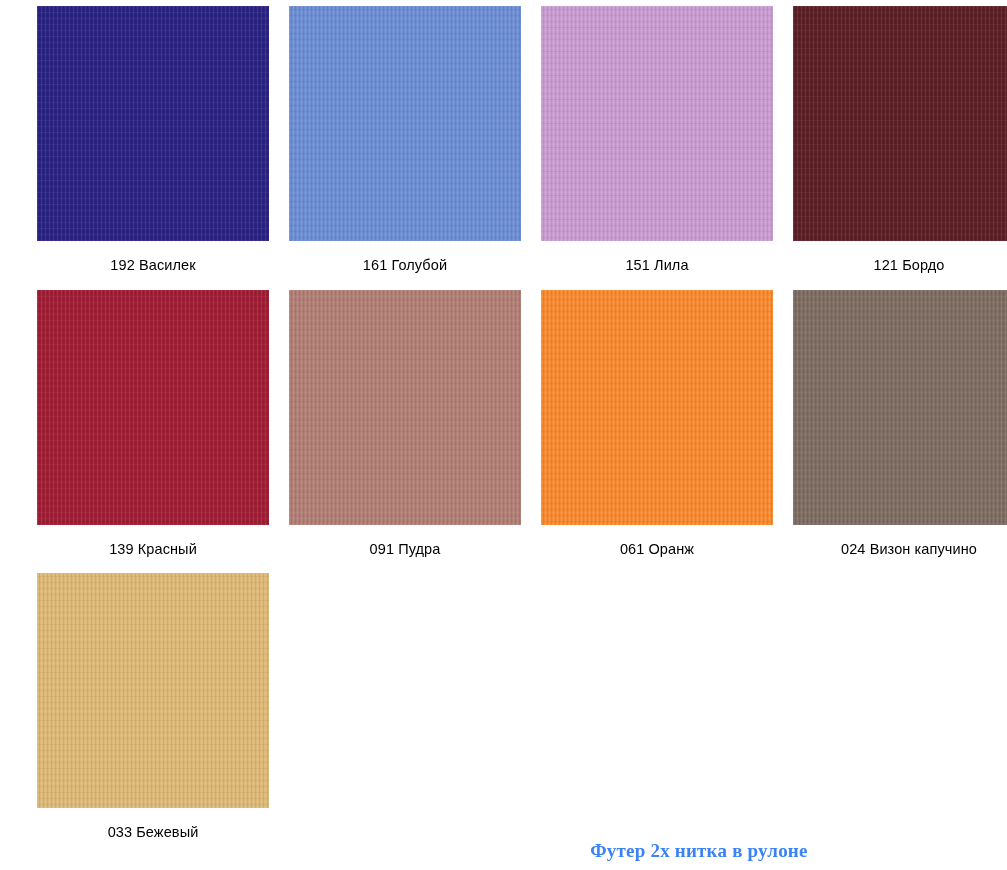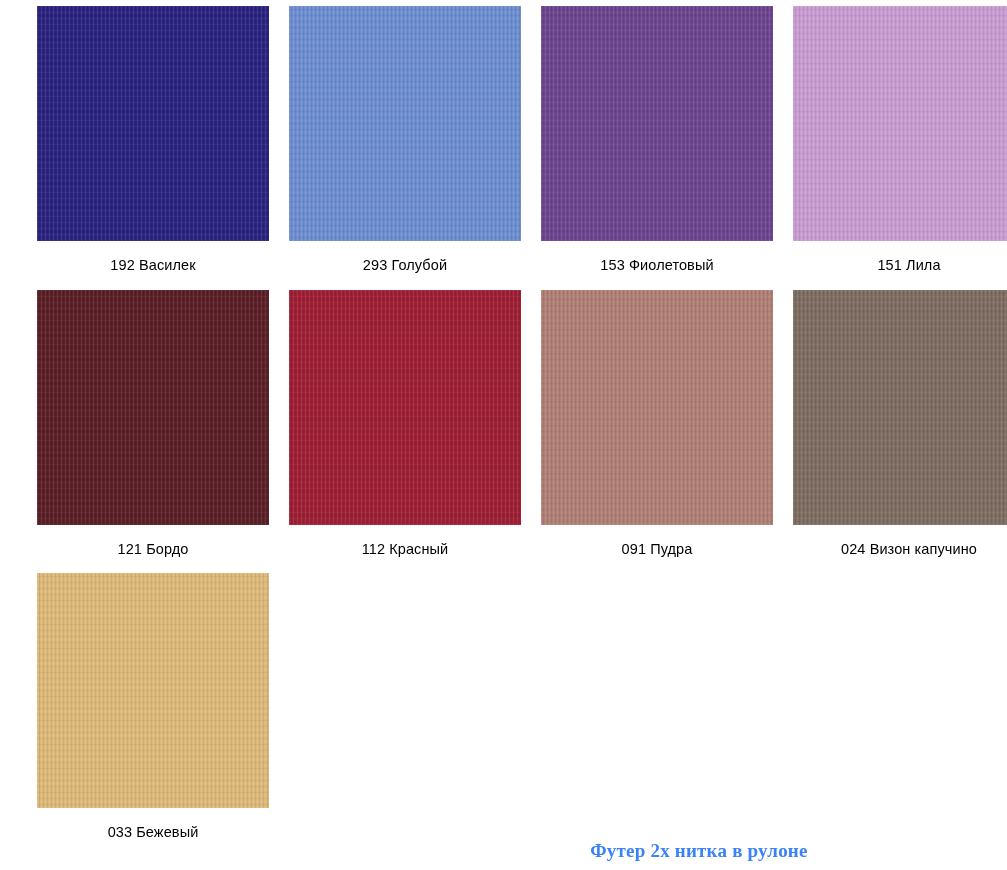--- a/index.html
+++ b/index.html
@@ -118,41 +118,41 @@
 
 <div class="catalog">
 
   <div class="swatch-grid">
       <div class="swatch-cell">
         <div class="swatch-chip" style="background-color: rgb(43, 35, 128);"></div>
         <div class="swatch-label">192 Василек</div>
       </div>
       <div class="swatch-cell">
         <div class="swatch-chip" style="background-color: rgb(110, 142, 210);"></div>
-        <div class="swatch-label">293 Голубой</div>
-      </div>
-      <div class="swatch-cell">
-        <div class="swatch-chip" style="background-color: rgb(109, 69, 145);"></div>
-        <div class="swatch-label">153 Фиолетовый</div>
+        <div class="swatch-label">161 Голубой</div>
       </div>
       <div class="swatch-cell">
         <div class="swatch-chip" style="background-color: rgb(202, 157, 210);"></div>
         <div class="swatch-label">151 Лила</div>
       </div>
       <div class="swatch-cell">
         <div class="swatch-chip" style="background-color: rgb(91, 31, 38);"></div>
         <div class="swatch-label">121 Бордо</div>
       </div>
       <div class="swatch-cell">
         <div class="swatch-chip" style="background-color: rgb(158, 31, 53);"></div>
-        <div class="swatch-label">112 Красный</div>
+        <div class="swatch-label">139 Красный</div>
       </div>
       <div class="swatch-cell">
         <div class="swatch-chip" style="background-color: rgb(176, 128, 118);"></div>
         <div class="swatch-label">091 Пудра</div>
+      </div>
+      <div class="swatch-cell">
+        <div class="swatch-chip" style="background-color: rgb(246, 139, 51);"></div>
+        <div class="swatch-label">061 Оранж</div>
       </div>
       <div class="swatch-cell">
         <div class="swatch-chip" style="background-color: rgb(126, 109, 98);"></div>
         <div class="swatch-label">024 Визон капучино</div>
       </div>
       <div class="swatch-cell">
         <div class="swatch-chip" style="background-color: rgb(221, 185, 122);"></div>
         <div class="swatch-label">033 Бежевый</div>
       </div>
     </div>

